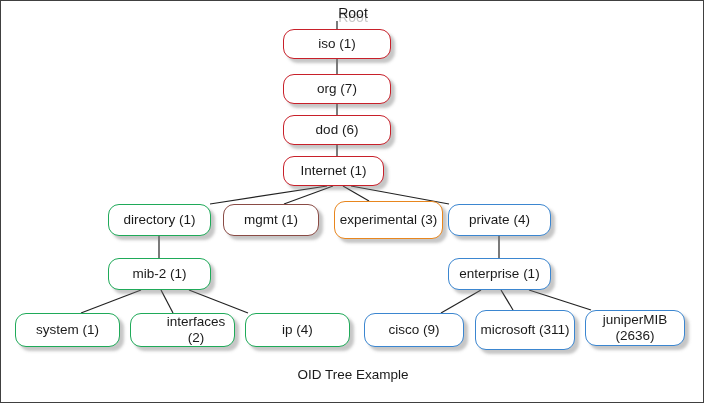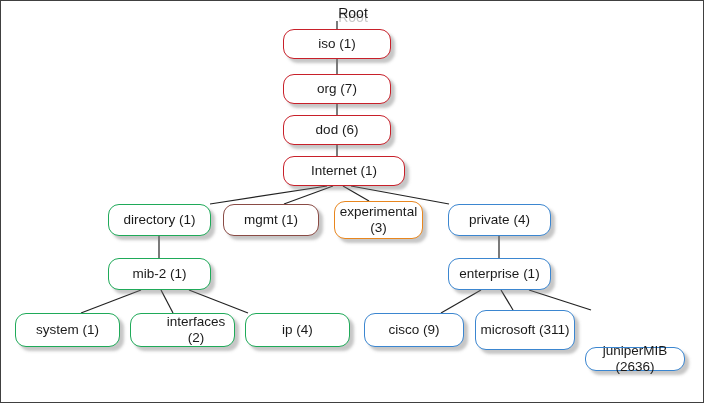--- a/index.html
+++ b/index.html
@@ -110,30 +110,30 @@
   <div id="nodes">
       <div class="node c-red" style="left: 282px; top: 28px; width: 108px; height: 30px;">
         <span class="lbl">iso (1)</span>
       </div>
       <div class="node c-red" style="left: 282px; top: 73px; width: 108px; height: 30px;">
         <span class="lbl">org (7)</span>
       </div>
       <div class="node c-red" style="left: 282px; top: 114px; width: 108px; height: 30px;">
         <span class="lbl">dod (6)</span>
       </div>
-      <div class="node c-red" style="left: 282px; top: 155px; width: 122px; height: 30px;">
+      <div class="node c-red" style="left: 282px; top: 155px; width: 101px; height: 30px;">
         <span class="lbl">Internet (1)</span>
       </div>
       <div class="node c-green" style="left: 107px; top: 203px; width: 103px; height: 32px;">
         <span class="lbl">directory (1)</span>
       </div>
       <div class="node c-maroon" style="left: 222px; top: 203px; width: 96px; height: 32px;">
         <span class="lbl">mgmt (1)</span>
       </div>
-      <div class="node c-orange" style="left: 333px; top: 200px; width: 89px; height: 38px; justify-content: center;">
+      <div class="node c-orange" style="left: 333px; top: 200px; width: 109px; height: 38px; justify-content: center;">
         <span class="lbl">experimental (3)</span>
       </div>
       <div class="node c-blue" style="left: 447px; top: 203px; width: 103px; height: 32px;">
         <span class="lbl">private (4)</span>
       </div>
       <div class="node c-green" style="left: 107px; top: 257px; width: 103px; height: 32px;">
         <span class="lbl">mib-2 (1)</span>
       </div>
       <div class="node c-blue" style="left: 447px; top: 257px; width: 103px; height: 32px;">
         <span class="lbl">enterprise (1)</span>
@@ -146,18 +146,19 @@
       </div>
       <div class="node c-green" style="left: 244px; top: 312px; width: 105px; height: 34px;">
         <span class="lbl">ip (4)</span>
       </div>
       <div class="node c-blue" style="left: 363px; top: 312px; width: 100px; height: 34px;">
         <span class="lbl">cisco (9)</span>
       </div>
       <div class="node c-blue" style="left: 474px; top: 309px; width: 100px; height: 40px;">
         <span class="lbl">microsoft (311)</span>
       </div>
-      <div class="node c-blue" style="left: 584px; top: 309px; width: 100px; height: 24px; margin-top: 37px;">
+      <div class="node c-blue" style="left: 584px; top: 309px; width: 100px; height: 36px;">
         <span class="lbl">juniperMIB (2636)</span>
       </div>
     </div>
 
+  <div id="caption">OID Tree Example</div>
 </div>
 
 </body></html>

